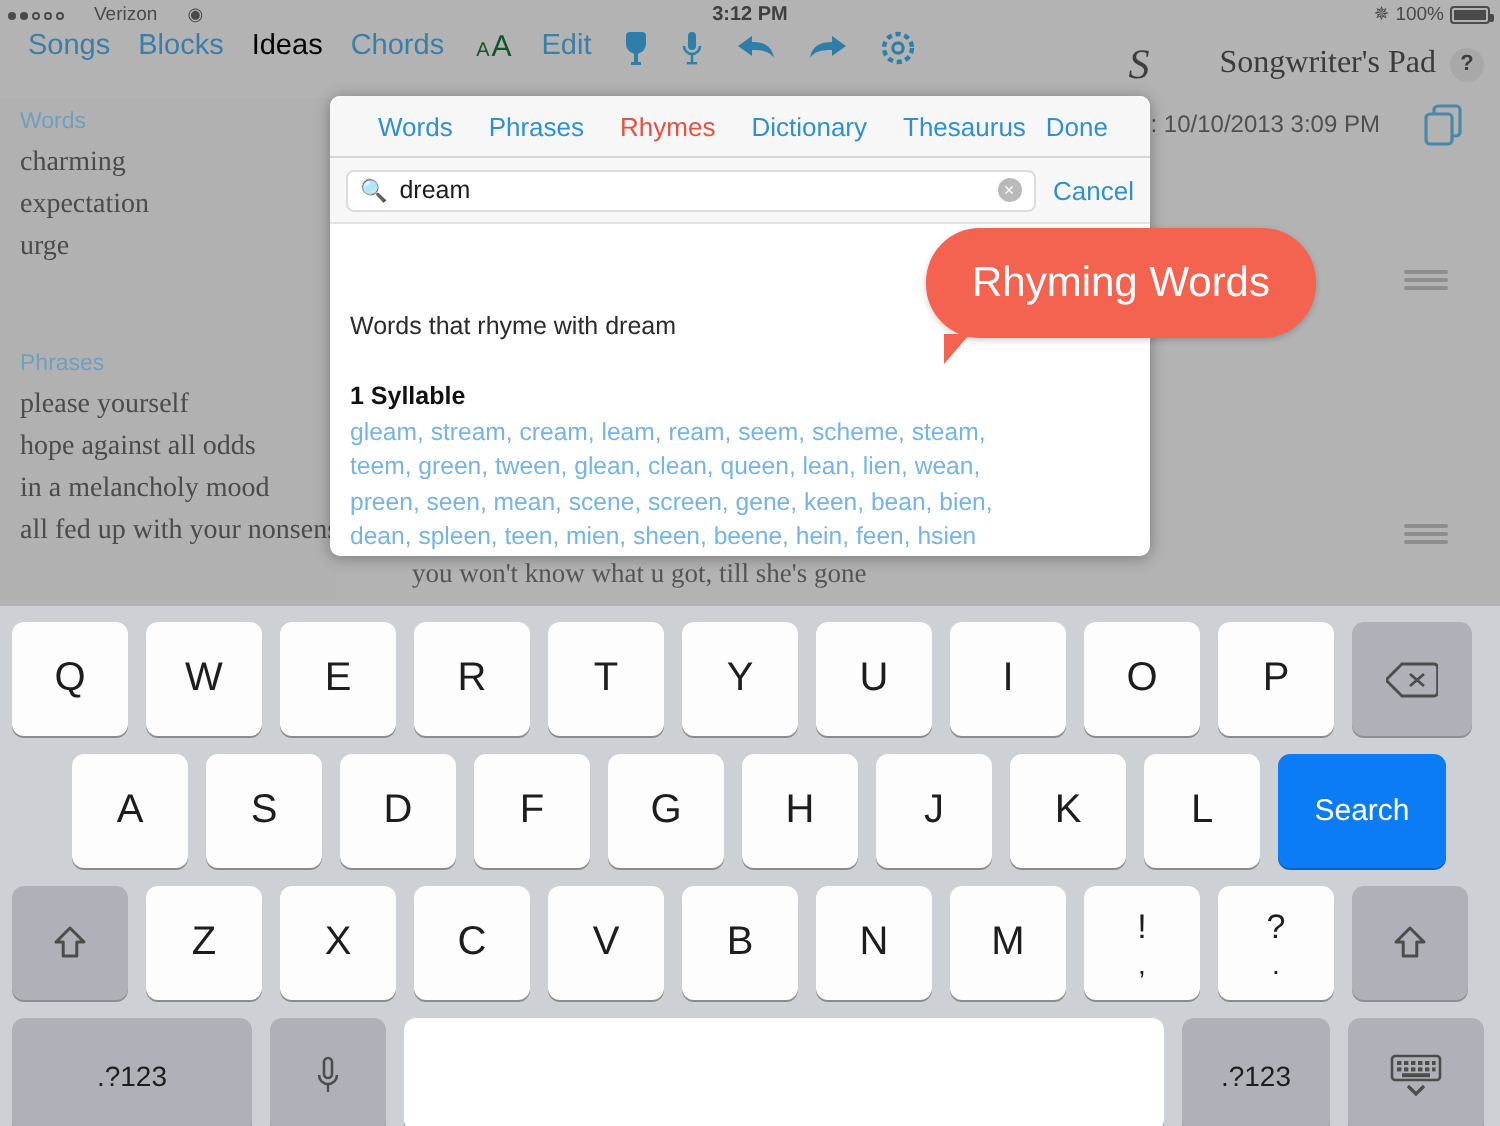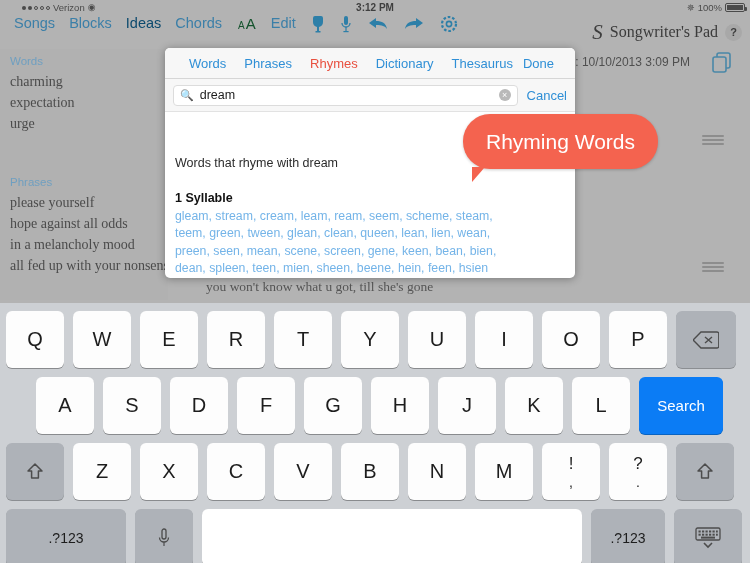--- a/index.html
+++ b/index.html
@@ -10,21 +10,21 @@
     background: #b4b4b4;
   }
   #app { position: relative; width: 750px; height: 563px; background: #b3b3b3; }
 
   
   .statusbar {
     position: absolute; top: 0; left: 0; width: 750px; height: 15px;
     background: #b3b3b3; color: #4a4a4a;
     font-size: 10px; line-height: 15px;
   }
-  .sb-left { position:absolute; left: 22px; top: 0; display: flex; align-items: center; gap: 3px; }
+  .sb-left { position:absolute; left: 4px; top: 0; display: flex; align-items: center; gap: 15px; }
   .sb-dots { display: flex; gap: 2px; align-items: center; }
   .dot { width: 4px; height: 4px; border-radius: 50%; background: #4a4a4a; }
   .dot.hollow { background: transparent; border: 1px solid #4a4a4a; width: 4px; height: 4px; }
   .sb-carrier { font-size: 9.5px; color: #4a4a4a; }
   .wifi { font-size: 9px; }
   .sb-center { position: absolute; left: 0; width: 750px; text-align: center; font-size: 10px; font-weight: 600; color: #3f3f3f;}
   .sb-right { position:absolute; right: 5px; top:0; display:flex; align-items:center; gap:3px; font-size:9.5px; }
   .battery {
     width: 20px; height: 9px; border: 1px solid #4a4a4a; border-radius: 2px;
     position: relative; display: inline-block;
@@ -33,31 +33,31 @@
   .battery i { position:absolute; left:1px; top:1px; bottom:1px; width: 16px; background:#4a4a4a; display:block;}
 
   
   .toolbar {
     position: absolute; top: 15px; left: 0; width: 750px; height: 34px;
     background: #b3b3b3; display: flex; align-items: flex-start;
   }
   .tb-item {
     color: #3b7fa8; font-size: 14.5px; margin-left: 14px; white-space: nowrap;
   }
-  .tb-item.red { color: #0c4a6e; }
+  .tb-item.red { color: #000000; }
   .tb-aa { color:#14532d; margin-left: 16px; letter-spacing: 1px;}
   .tb-aa .sm { font-size: 10px; }
   .tb-aa .lg { font-size: 15px; }
   .tb-icon { margin-left: 16px; color: #2d7fa8; display:inline-flex; align-items:center;}
   .tb-right {
     position: absolute; right: 8px; top: 0; height: 34px;
     display: flex; align-items: center; gap: 7px;
   }
   .logo-s { font-family: "Liberation Serif", serif; font-size: 21px; color:#3d3d3d; font-style: italic;}
-  .brand { font-family: "Liberation Serif", serif; font-size: 16px; color:#3b3b3b; }
+  .brand { font-family: "Liberation Serif", serif; font-size: 16px; color:#3b3b3b;margin-left:28px; }
   .help-btn {
     width: 17px; height: 17px; border-radius: 50%; background: #a8a8a8;
     color: #3d3d3d; font-size: 11px; font-weight: 700; text-align: center; line-height: 17px;
   }
 
   
   .left-panel {
     position: absolute; left: 0; top: 49px; width: 168px; height: 251px;
     background: #b1b1b1; padding: 6px 0 0 10px; overflow: hidden;
   }

